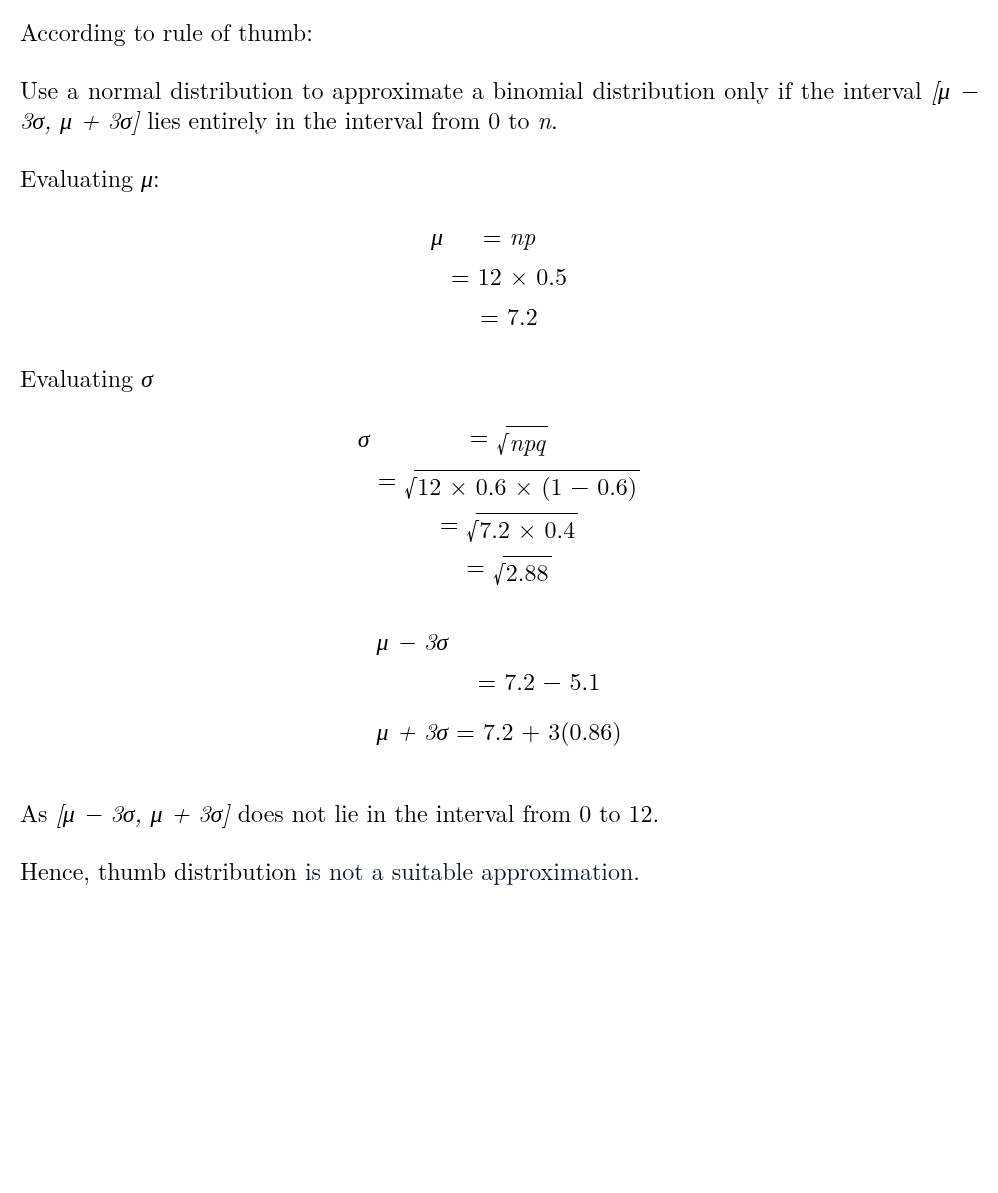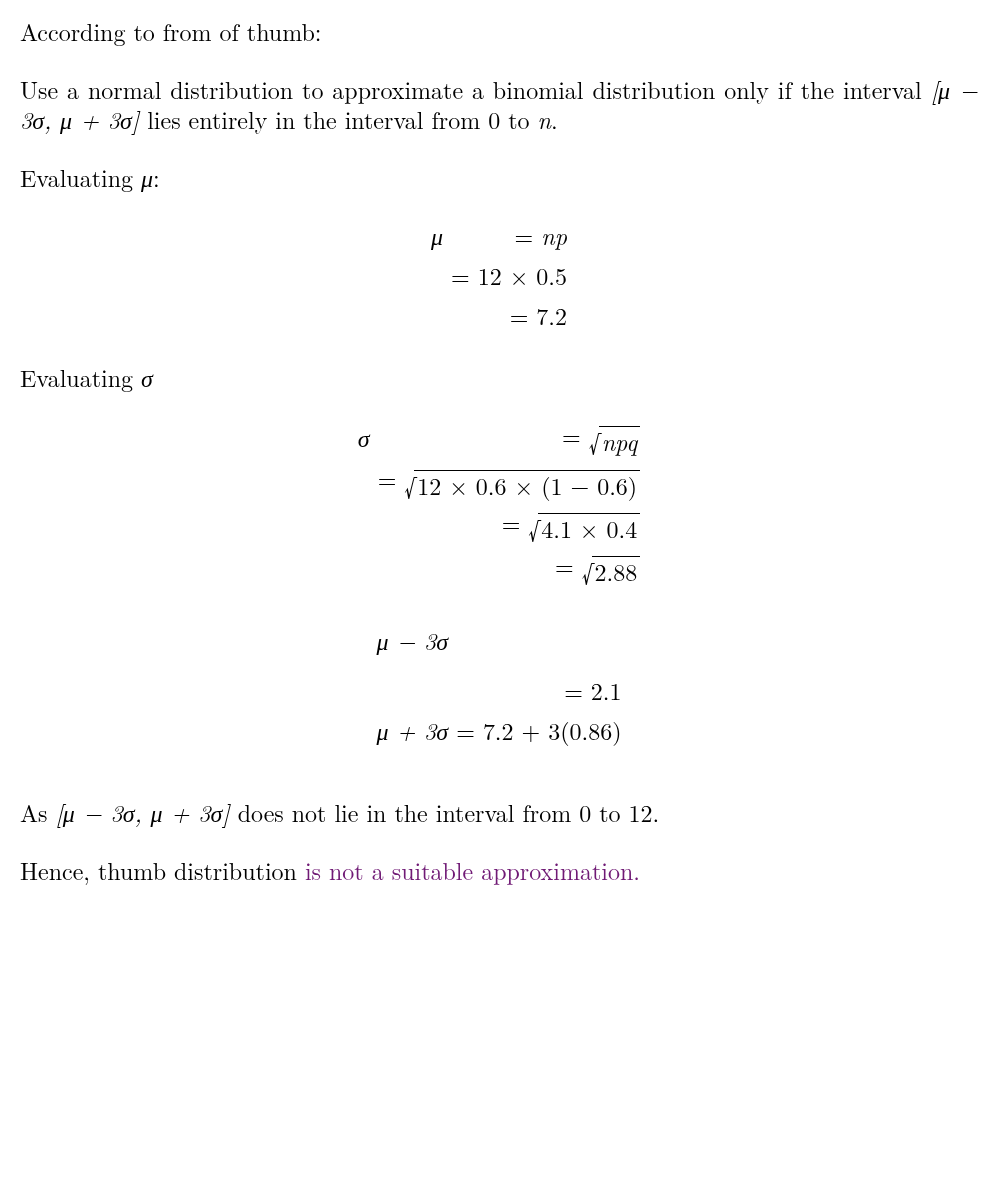--- a/index.html
+++ b/index.html
@@ -15,34 +15,34 @@
     line-height: 1.25;
     padding: 16px 20px 40px 20px;
     box-sizing: border-box;
   }
   p {
     margin: 0 0 28px 0;
     text-align: justify;
   }
   .mvar { font-style: italic; }
   .op { font-style: normal; }
-  .red { color: #701a75; }
+  .red { color: #0f172a; }
 
   
   .math-align {
     display: grid;
     grid-template-columns: 1fr auto auto 1fr;
     column-gap: 8px;
     row-gap: 10px;
     align-items: center;
     margin: 0 auto 32px auto;
     font-size: 24px;
   }
   .math-align > .lhs { grid-column: 2; text-align: right; white-space: nowrap; }
-  .math-align > .rhs { grid-column: 3; text-align: right; white-space: nowrap; }
+  .math-align > .rhs { grid-column: 3; text-align: center; white-space: nowrap; }
 
   
   .sqrt {
     display: inline-flex;
     align-items: stretch;
     vertical-align: middle;
     line-height: 1;
   }
   .sqrt .radical {
     font-style: normal;
@@ -53,21 +53,21 @@
     border-top: 1.4px solid #000;
     padding: 2px 3px 0 3px;
     margin-left: -2px;
   }
   .section-gap { margin-top: 16px; }
 </style>
 </head>
 <body>
 
 <p>
-  <span>According to from of thumb:</span>
+  <span>According to rule of thumb:</span>
 </p>
 
 <p>
   <span>Use a normal distribution to approximate a binomial distribution only if the interval </span><span class="mvar">[μ − 3σ, μ + 3σ]</span><span> lies entirely in the interval from 0 to </span><span class="mvar">n</span><span>.</span>
 </p>
 
 <p class="section-gap">
   <span>Evaluating </span><span class="mvar">μ</span><span>:</span>
 </p>
 
@@ -95,39 +95,39 @@
 
   <span class="lhs mvar"></span>
   <span class="rhs"><span class="op">=</span> <span class="sqrt">
         <span class="radical">√</span>
         <span class="radicand">12 × 0.6 × (1 − 0.6)</span>
       </span></span>
 
   <span class="lhs mvar"></span>
   <span class="rhs"><span class="op">=</span> <span class="sqrt">
         <span class="radical">√</span>
-        <span class="radicand">4.1 × 0.4</span>
+        <span class="radicand">7.2 × 0.4</span>
       </span></span>
 
   <span class="lhs mvar"></span>
   <span class="rhs"><span class="op">=</span> <span class="sqrt">
         <span class="radical">√</span>
         <span class="radicand">2.88</span>
       </span></span>
 
   <span class="lhs mvar"></span>
 </div>
 
 <div class="math-align">
   <span class="lhs mvar">μ − 3σ</span>
 
   <span class="lhs mvar"></span>
+  <span class="rhs"><span class="op">=</span> <span>7.2 − 5.1</span></span>
 
   <span class="lhs mvar"></span>
-  <span class="rhs"><span class="op">=</span> <span>2.1</span></span>
 
   <span class="lhs mvar">μ + 3σ</span>
   <span class="rhs"><span class="op">=</span> <span>7.2 + 3(0.86)</span></span>
 
   <span class="lhs mvar"></span>
 
   <span class="lhs mvar"></span>
 </div>
 
 <p>

